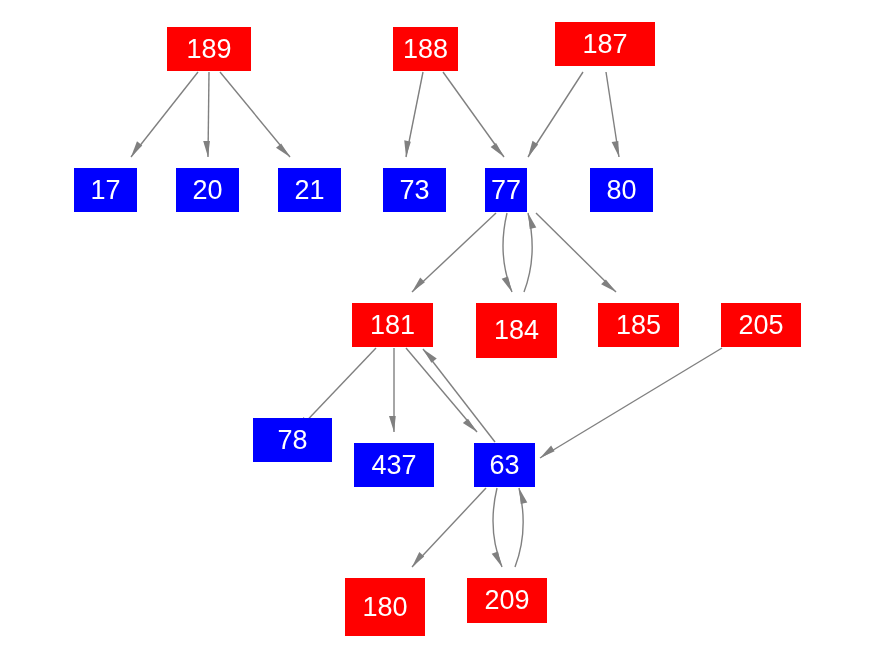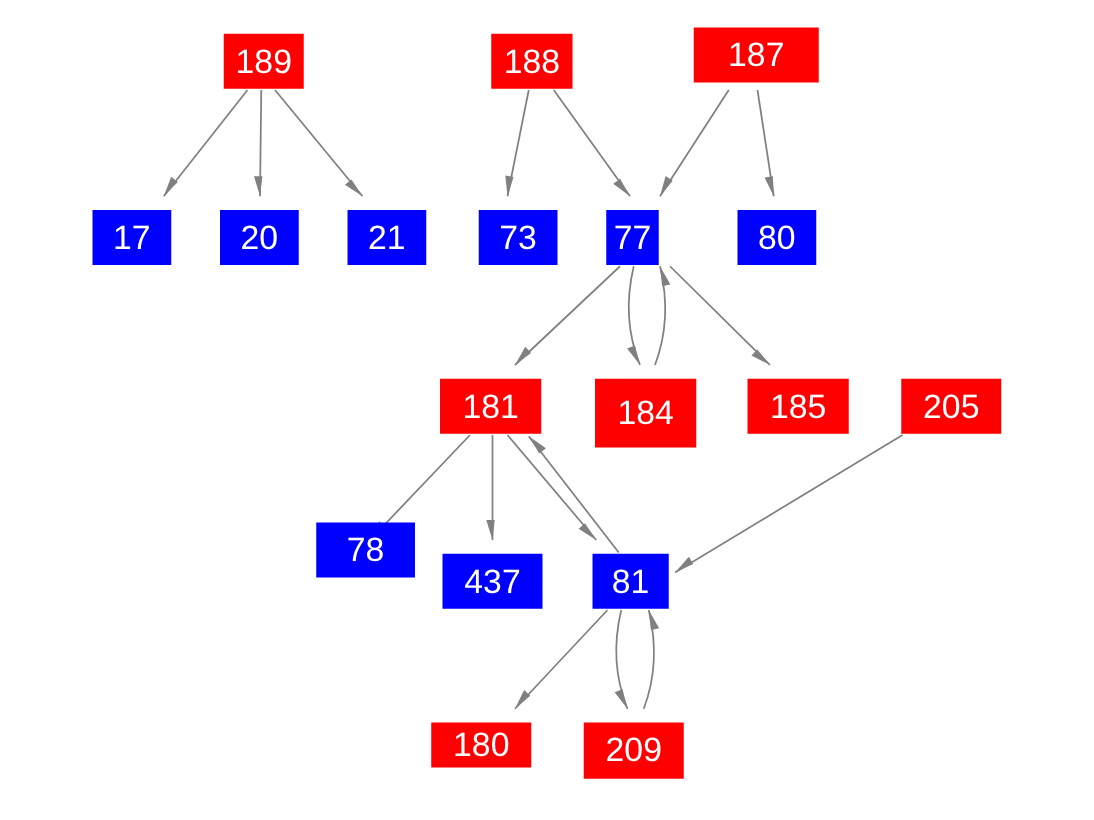--- a/index.html
+++ b/index.html
@@ -121,21 +121,21 @@
       <g>
         <path class="edge-path" d="M 497,488 Q 487,530 502,567"></path>
         <polygon class="edge-head" points="502,567 491.66653869281,553.8007736055174 497.9806695459124,551.4145105081411"></polygon>
       </g>
       <g>
         <path class="edge-path" d="M 515,567 Q 529,530 519,488"></path>
         <polygon class="edge-head" points="519,488 527.3068292248284,502.5601026174109 520.7130691927348,504.0039961866061"></polygon>
       </g>
     </svg>
   <div id="node-layer">
-      <div class="node red" style="left: 167px; top: 27px; width: 64px; height: 44px; margin-left: 12px;">
+      <div class="node red" style="left: 167px; top: 27px; width: 84px; height: 44px;">
         <span class="node-label">189</span>
       </div>
       <div class="node red" style="left: 393px; top: 27px; width: 65px; height: 44px;">
         <span class="node-label">188</span>
       </div>
       <div class="node red" style="left: 555px; top: 22px; width: 100px; height: 44px;">
         <span class="node-label">187</span>
       </div>
       <div class="node blue" style="left: 74px; top: 168px; width: 63px; height: 44px;">
         <span class="node-label">17</span>
@@ -167,22 +167,22 @@
       <div class="node red" style="left: 721px; top: 303px; width: 80px; height: 44px;">
         <span class="node-label">205</span>
       </div>
       <div class="node blue" style="left: 253px; top: 418px; width: 79px; height: 44px; text-align: center;">
         <span class="node-label">78</span>
       </div>
       <div class="node blue" style="left: 354px; top: 443px; width: 80px; height: 44px;">
         <span class="node-label">437</span>
       </div>
       <div class="node blue" style="left: 474px; top: 443px; width: 61px; height: 44px;">
-        <span class="node-label">81</span>
+        <span class="node-label">63</span>
       </div>
-      <div class="node red" style="left: 345px; top: 578px; width: 80px; height: 36px;">
+      <div class="node red" style="left: 345px; top: 578px; width: 80px; height: 58px;">
         <span class="node-label">180</span>
       </div>
       <div class="node red" style="left: 467px; top: 578px; width: 80px; height: 45px;">
         <span class="node-label">209</span>
       </div>
     </div>
 </div>
 
 </body></html>

